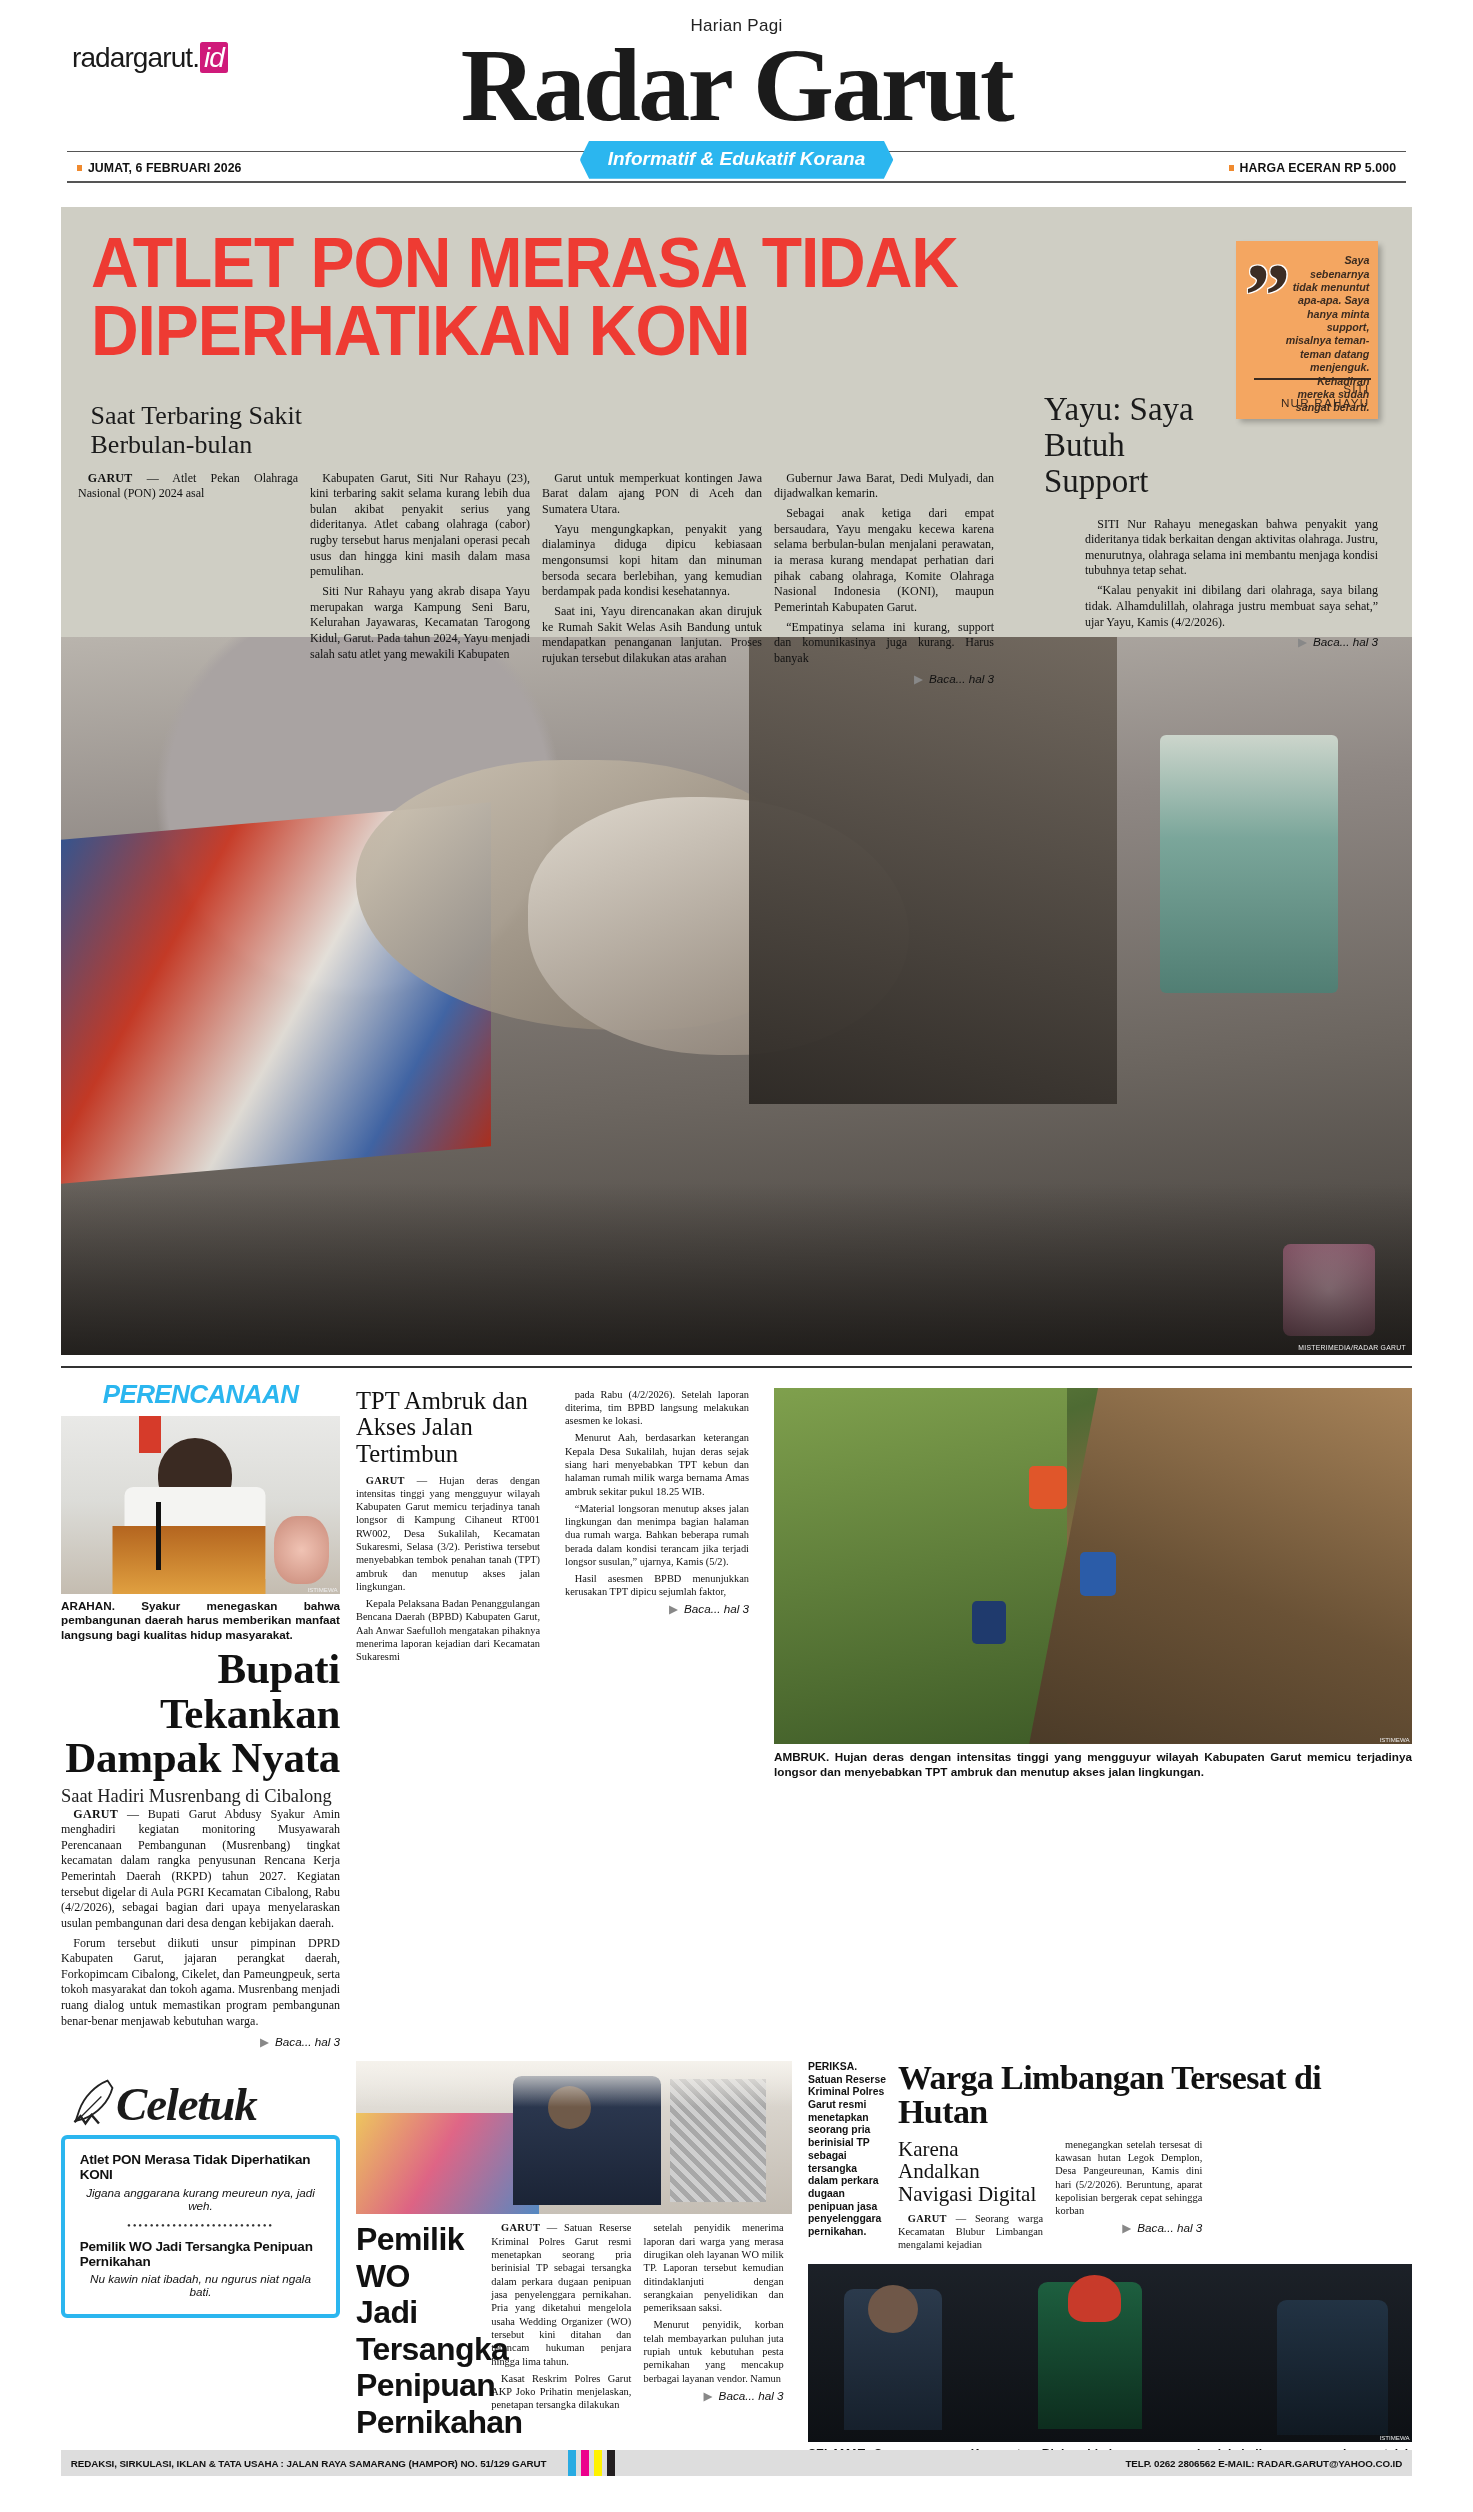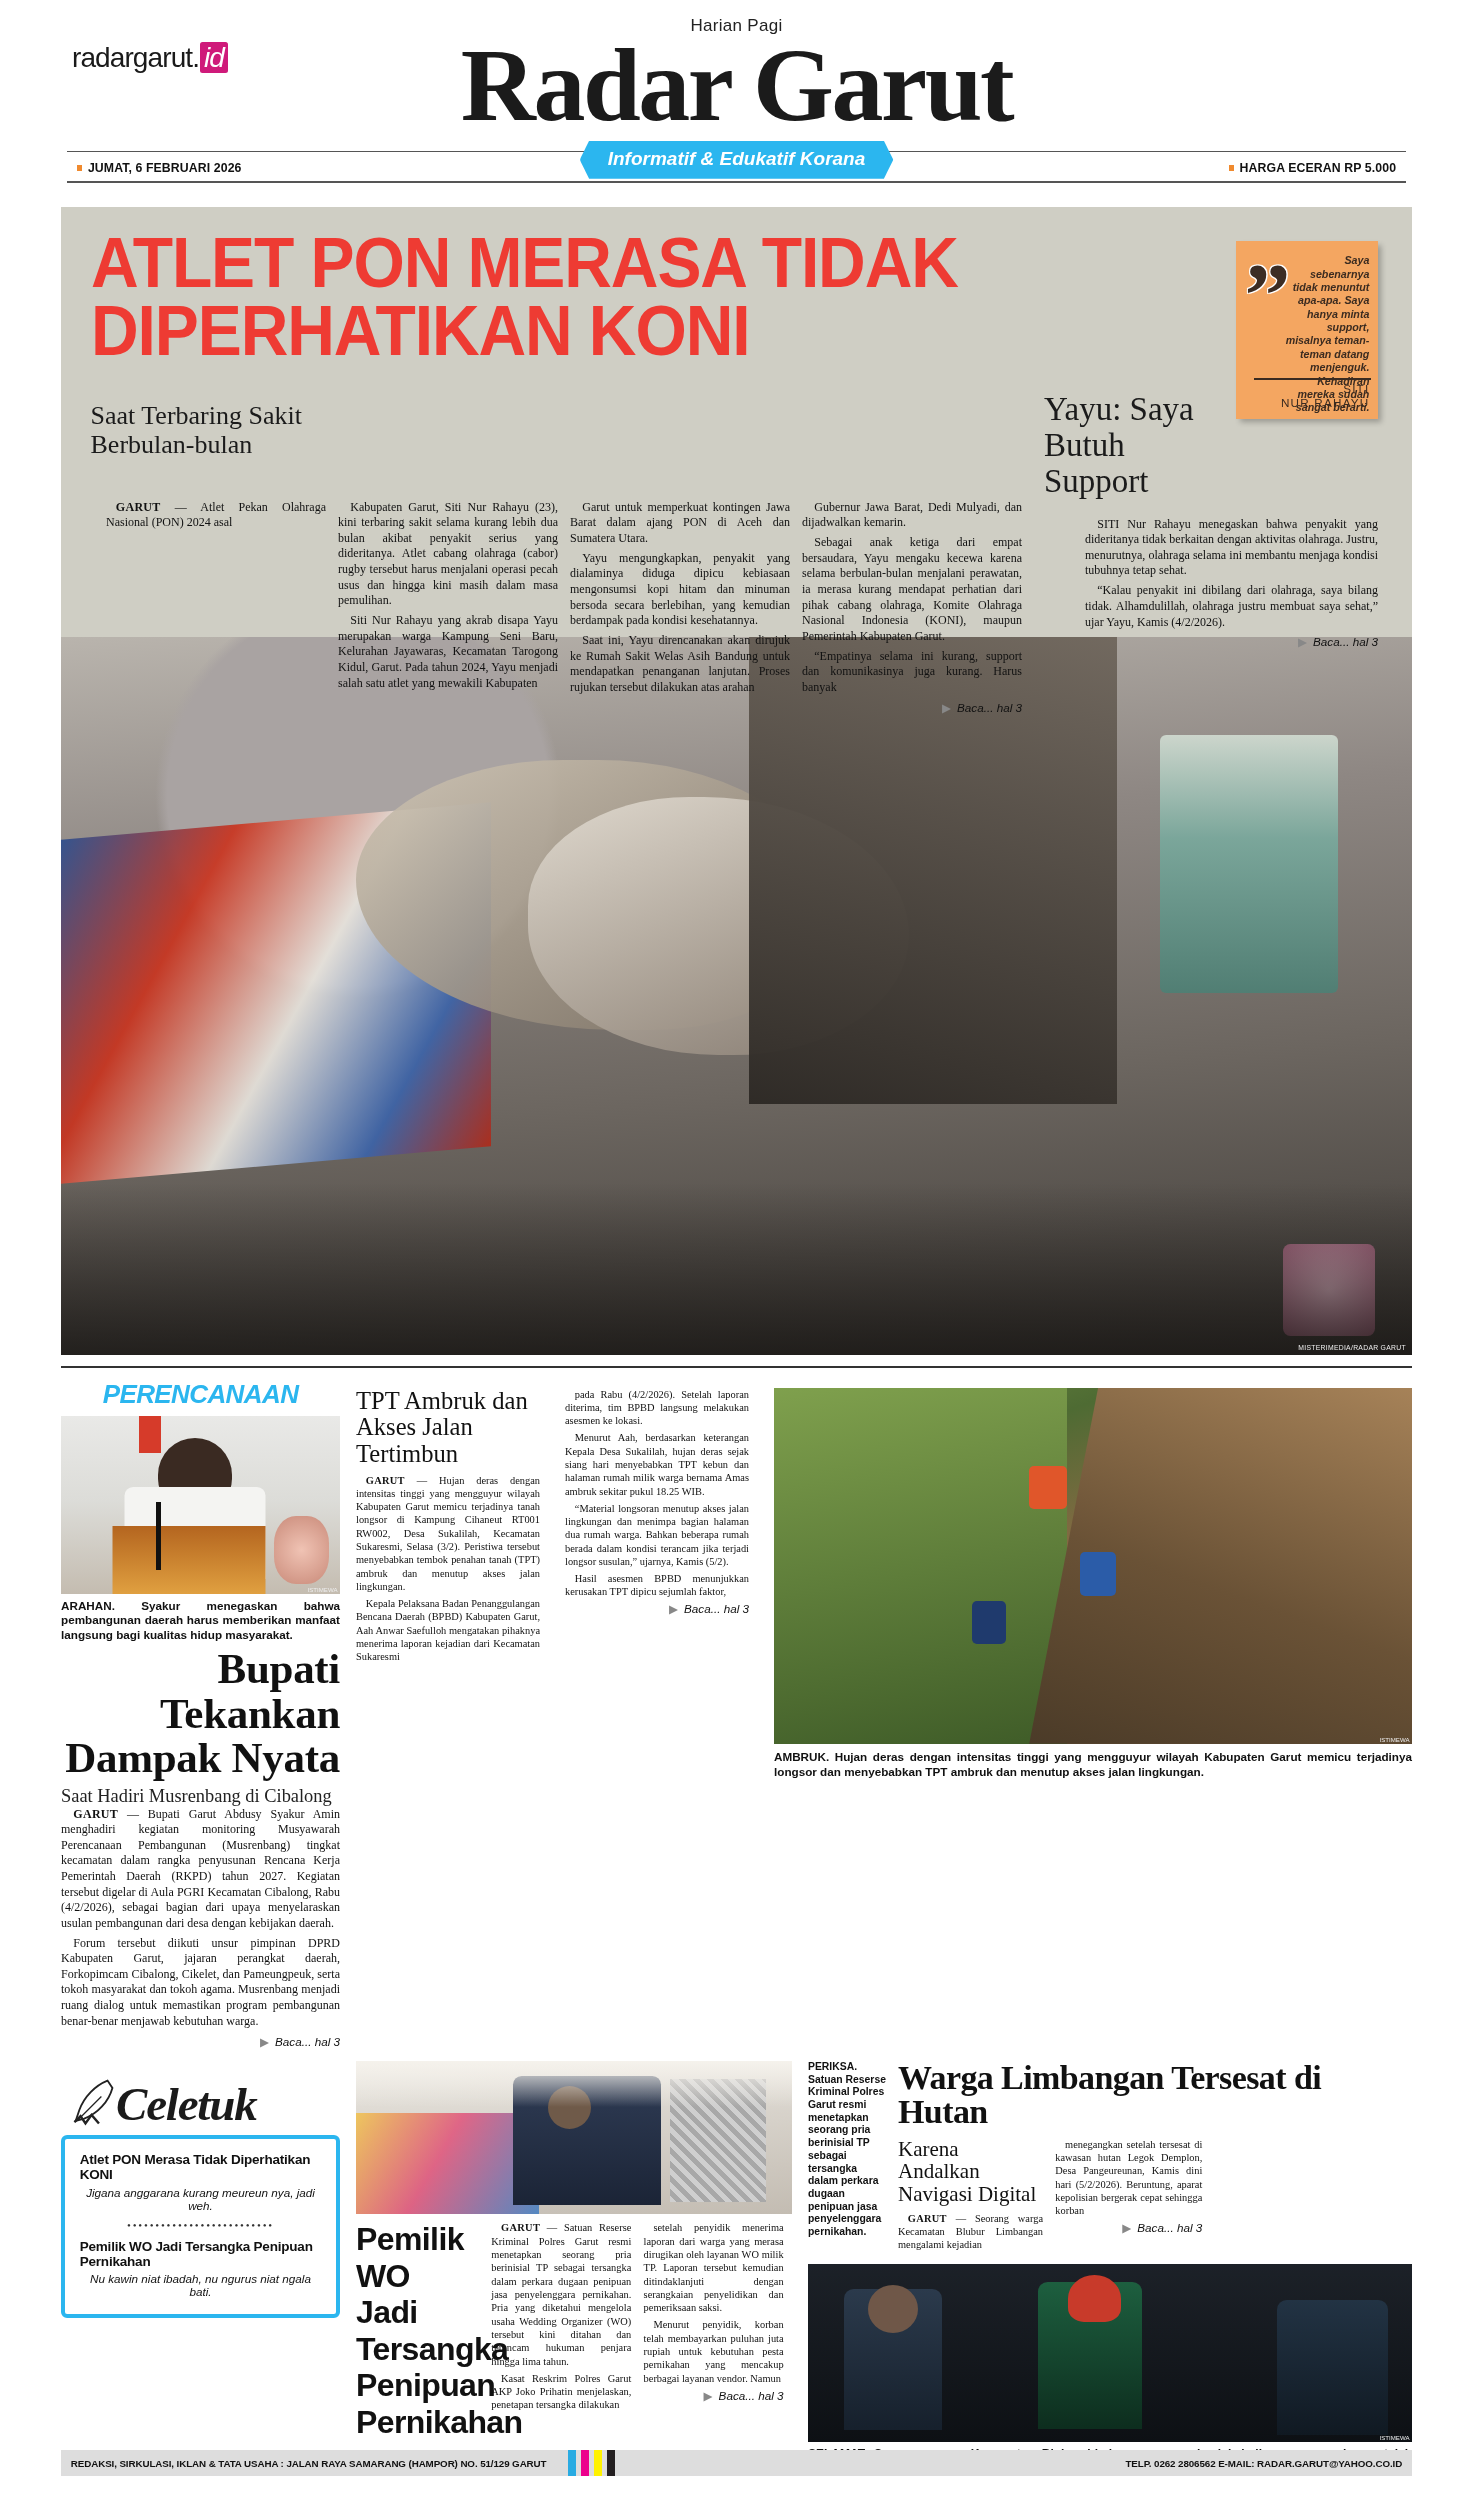--- a/index.html
+++ b/index.html
@@ -72,22 +72,22 @@
     font-size: 71px; line-height: .96; color: #ee3b33;
     letter-spacing: -1.2px;
     transform: scaleX(.93); transform-origin: left top;
   }
   .lead-kicker {
     position: absolute; left: 29.5px; top: 194px; width: 258px;
     font-family: "Liberation Serif", serif; font-size: 26px;
     line-height: 1.12; color: #1b1b1b;
   }
   .lead-cols {
-    position: absolute; left: 45px; top: 264px; width: 939px;
-    display: flex; gap: 12px; margin-top: 29px;
+    position: absolute; left: 17px; top: 264px; width: 939px;
+    display: flex; gap: 12px;
   }
   .lead-cols .col { width: 220px; font-size: 12px; line-height: 1.3; text-align: justify; }
   .lead-cols .col p { margin-bottom: 4.3px; text-indent: 12.3px; }
   .lead-cols .col p.lead-first { text-indent: 9.8px; }
   .lead-cols .col.c1 { min-height: 114px; }
   .drop-city { font-weight: bold; letter-spacing: 0.3px; }
   .baca {
     font-family: "Liberation Sans", sans-serif; font-style: italic;
     font-size: 11.7px; text-align: right; margin-top: 2.5px; white-space: nowrap;
   }

